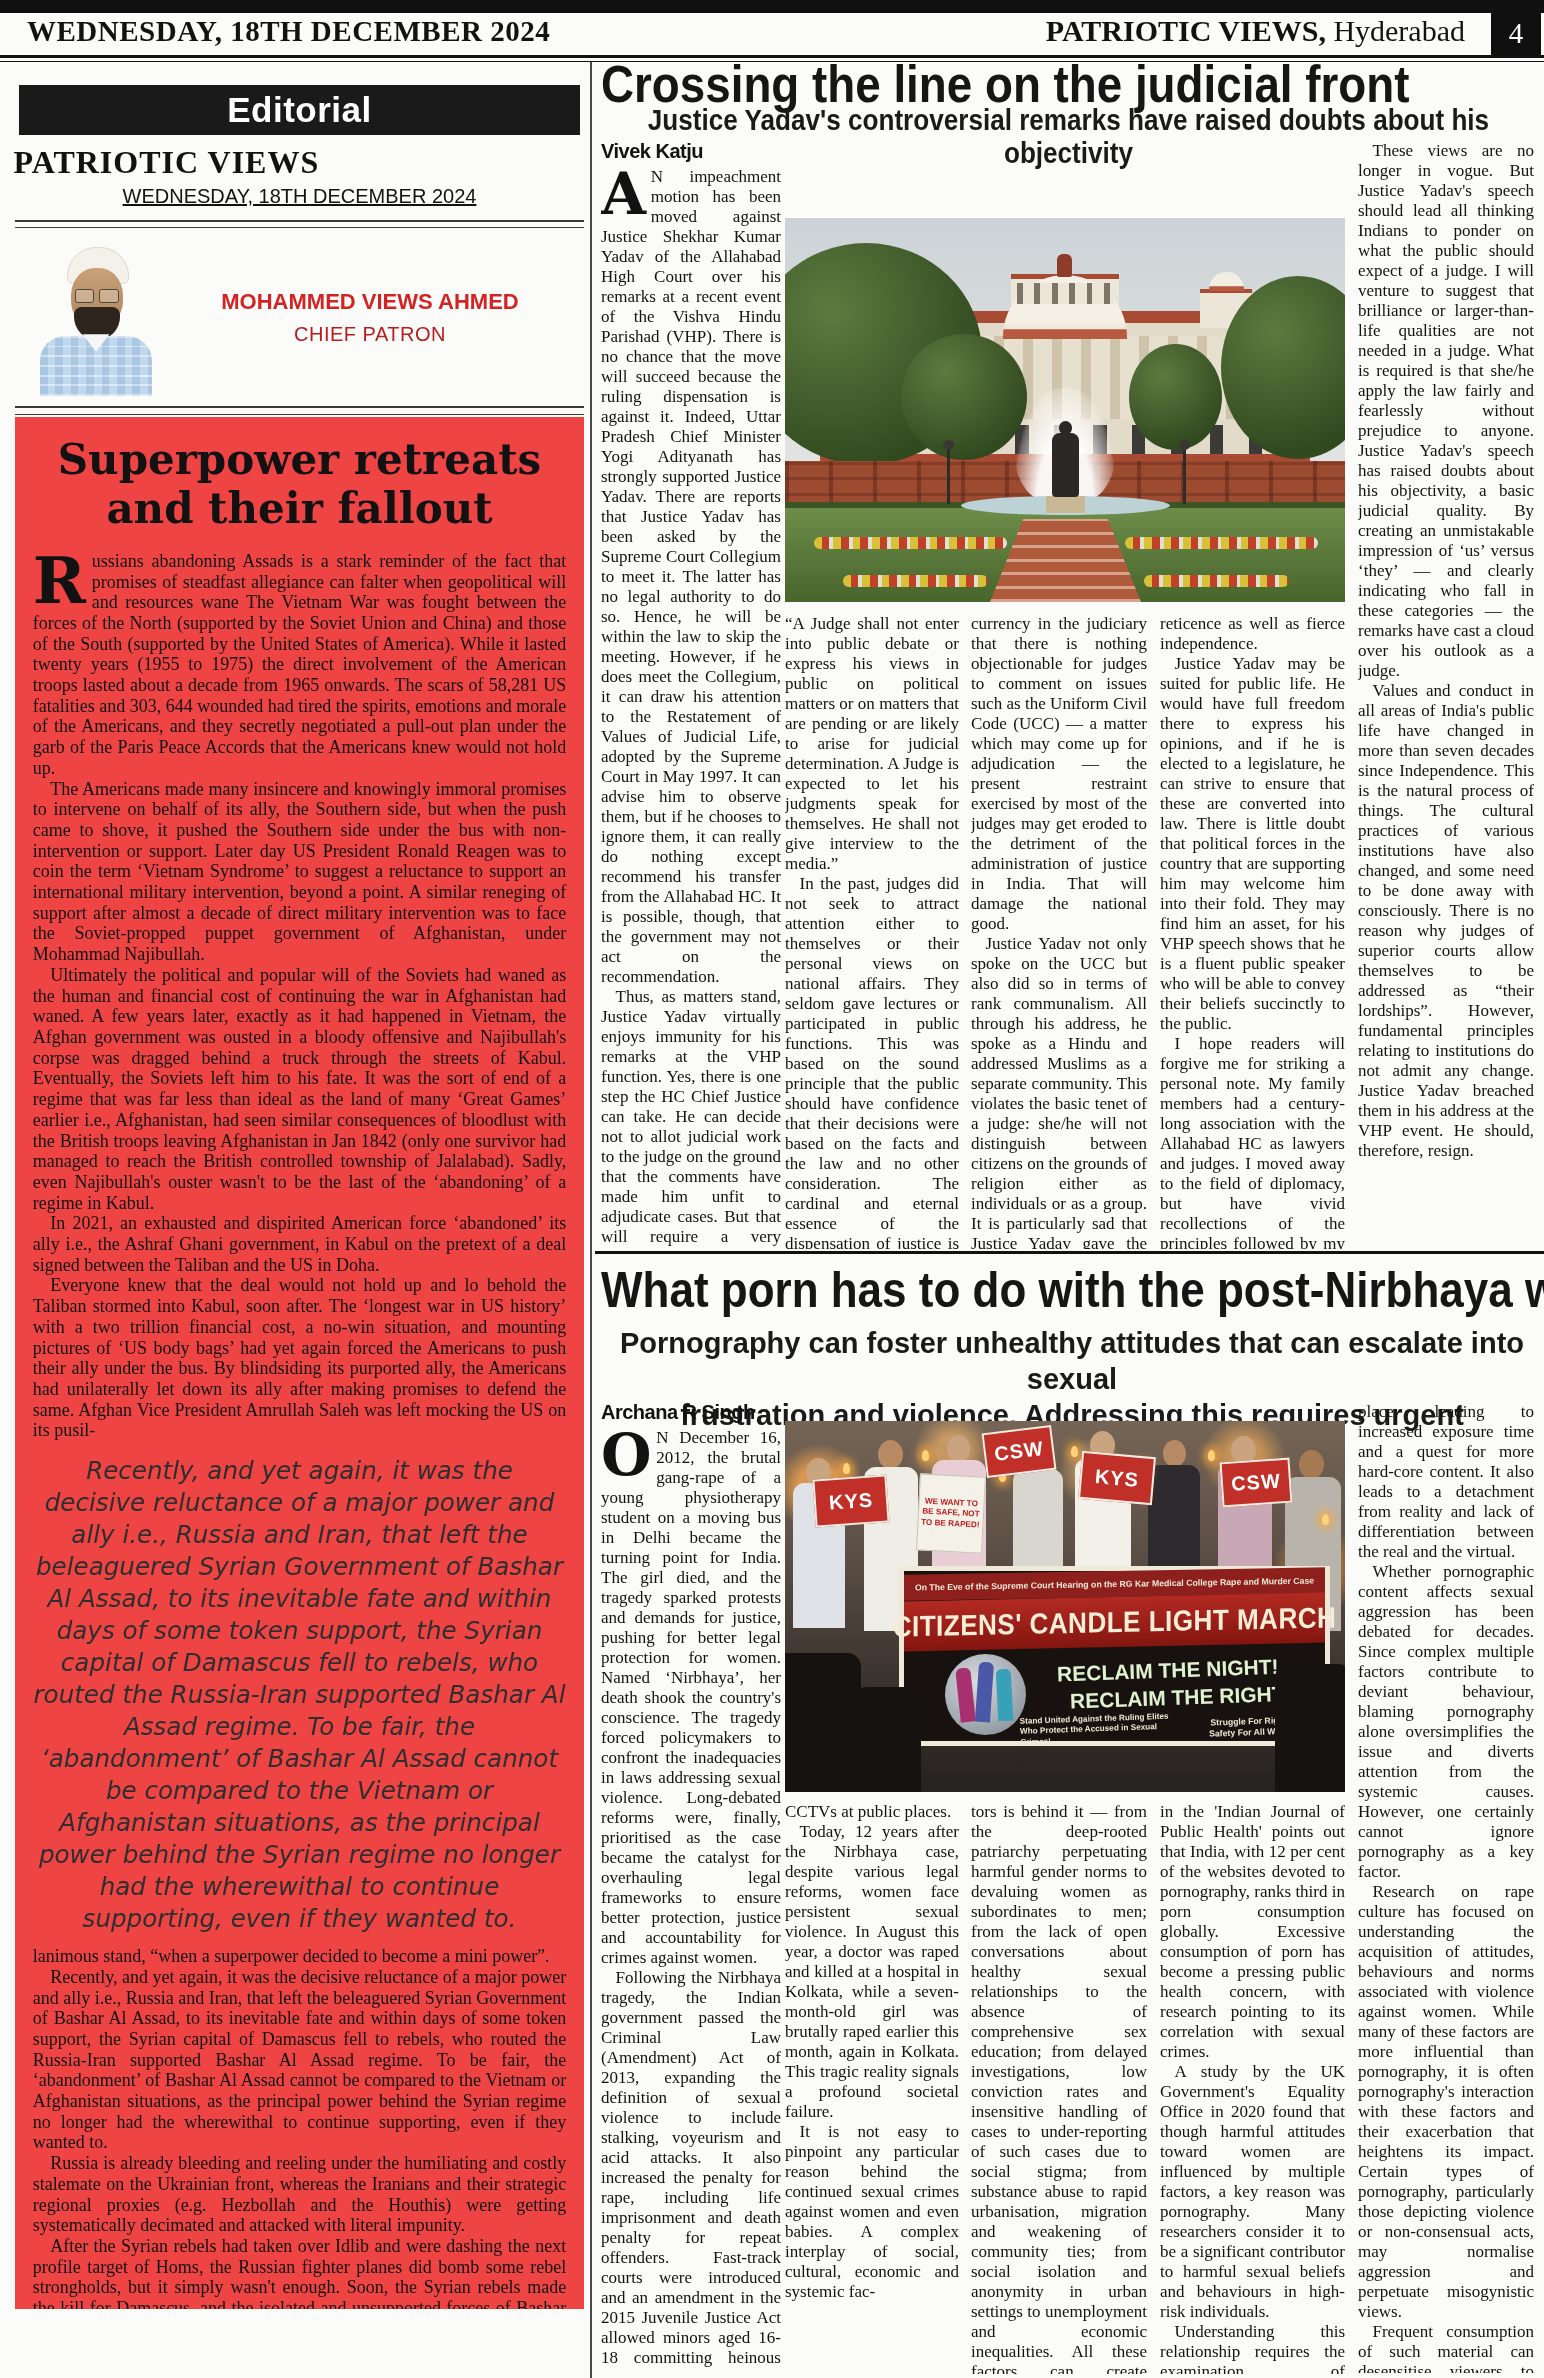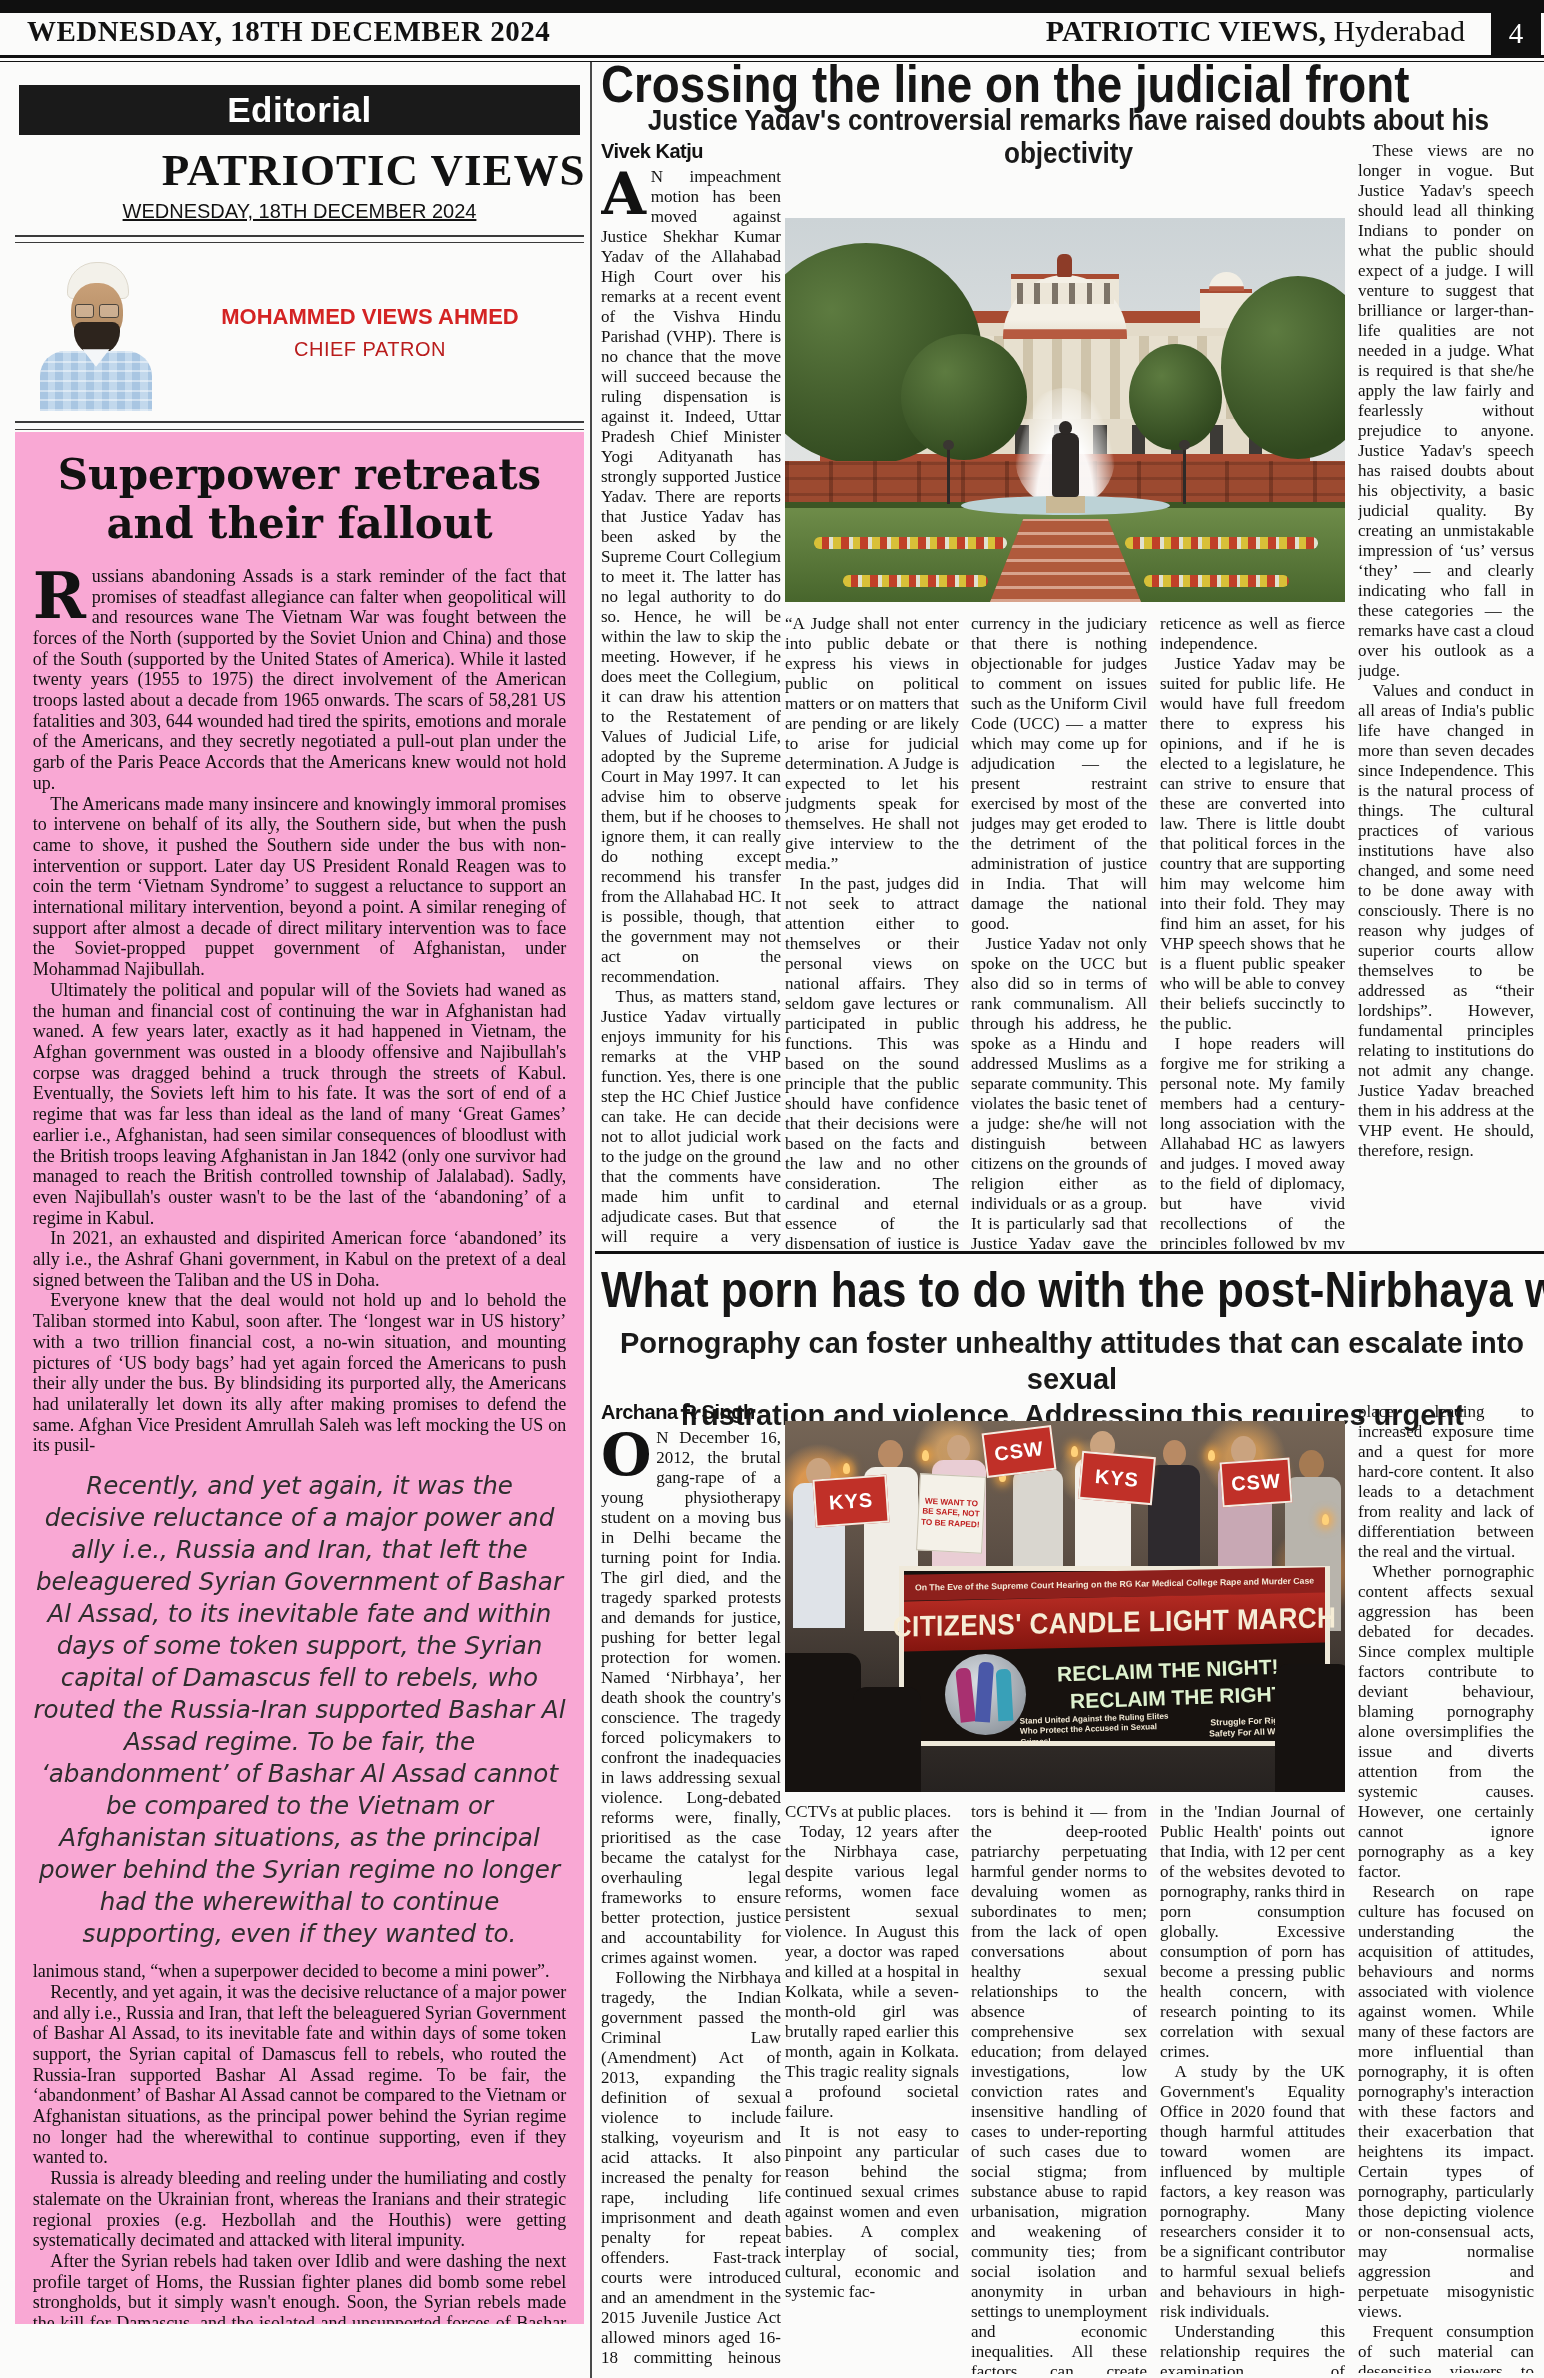--- a/index.html
+++ b/index.html
@@ -13,21 +13,21 @@
   #hdr-right .paper{font-family:"Liberation Serif",serif;font-weight:bold;}
   #hdr-right .city{font-family:"Liberation Serif",serif;font-weight:normal;}
   #hdr-pagebox{right:3.9px;top:12.6px;width:50px;height:42px;background:#101010;color:#fff;
       display:flex;align-items:center;justify-content:center;font-size:29px;font-family:"Liberation Serif",serif;}
   #hdr-rule{left:0;top:55px;width:1545px;height:6.8px;border-top:3.9px solid #111;border-bottom:1px solid #111;box-sizing:border-box;}
   #vert-divider{left:590px;top:62px;width:1.9px;height:2316px;background:#4a4a4a;}
   
   #ed{left:13.5px;top:71px;width:572px;height:2303px;}
   .ed-banner{margin:13.5px 5.8px 9.7px 5.8px;height:50px;background:#1a1a1a;display:flex;align-items:center;justify-content:center;}
   .ed-banner span{color:#fff;font-family:"Liberation Sans",sans-serif;font-size:35px;font-weight:600;letter-spacing:0.5px;}
-  .ed-masthead{text-align:right;font-family:"Liberation Serif",serif;font-weight:bold;font-size:45px;letter-spacing:1px;margin:5.8px 0 3.9px 0;}
+  .ed-masthead{text-align:left;font-family:"Liberation Serif",serif;font-weight:bold;font-size:32px;letter-spacing:1px;margin:5.8px 0 3.9px 0;}
   .ed-date{text-align:center;font-family:"Liberation Sans",sans-serif;font-size:20px;text-decoration:underline;margin-bottom:11.6px;}
   .rule-double{height:8.7px;border-top:2.9px solid #3a3a3a;border-bottom:1.9px solid #3a3a3a;box-sizing:border-box;margin:0 1.9px;}
   .patron-row{display:flex;align-items:center;height:170px;margin:3.9px 0;}
   .patron-photo{width:116px;height:156px;margin-left:25px;position:relative;flex:0 0 auto;}
   .patron-text{flex:1;text-align:center;font-family:"Liberation Sans",sans-serif;}
   .patron-name{color:#d42323;font-weight:bold;font-size:22px;margin-bottom:7.7px;}
   .patron-title{color:#b91c1c;font-weight:normal;font-size:20px;letter-spacing:0.5px;}
   
   .kufi{position:absolute;left:28px;top:7.7px;width:60px;height:35px;background:#f3f1ea;border:1px solid #ddd8cc;
         border-radius:29px 29px 5.8px 5.8px;}
@@ -35,21 +35,21 @@
   .glasses{position:absolute;left:35px;top:50px;width:46px;height:12.6px;}
   .glasses::before,.glasses::after{content:"";position:absolute;top:0;width:17.4px;height:11.6px;border:1.9px solid #4c453c;border-radius:2.9px;background:rgba(255,255,255,.25);}
   .glasses::before{left:1px;} .glasses::after{right:1px;}
   .beard{position:absolute;left:35px;top:68px;width:46px;height:33px;background:#2d241d;border-radius:7.7px 7.7px 23px 23px;}
   .shirt{position:absolute;left:1.9px;top:97px;width:112px;height:60px;border-radius:25px 25px 0 0;
          background:repeating-linear-gradient(90deg,#a9c6e2 0 7.7px,#c2d8ec 7.7px 15.4px),#b3cde6;}
   .shirt::after{content:"";position:absolute;inset:0;border-radius:25px 25px 0 0;
          background:repeating-linear-gradient(0deg,rgba(255,255,255,.45) 0 1.9px,transparent 1.9px 9.7px);}
   .collar{position:absolute;left:44px;top:95px;width:27px;height:17.4px;background:#f4f6f8;clip-path:polygon(0 0,100% 0,50% 100%);}
   
-  .ed-body{background:#f9a8d4;margin:1.9px 1.9px 0 1.9px;padding:15.4px 17.4px 17.4px 17.4px;height:1892px;overflow:hidden;box-sizing:border-box;}
+  .ed-body{background:#ef4444;margin:1.9px 1.9px 0 1.9px;padding:15.4px 17.4px 17.4px 17.4px;height:1892px;overflow:hidden;box-sizing:border-box;}
   .ed-headline{font-family:"DejaVu Serif",serif;font-weight:bold;font-size:42px;line-height:1.16;text-align:center;margin:3.9px 0 17.4px 0;}
   .ed-body p{font-size:18px;line-height:20.7px;text-align:justify;margin:0;}
   .ed-body p.ind{text-indent:17.4px;}
   .dropcap{float:left;font-family:"DejaVu Serif",serif;font-weight:bold;font-size:64px;line-height:52px;padding:3.9px 5.8px 0 0;}
   .pullquote{font-family:"DejaVu Sans",sans-serif;font-style:italic;font-weight:400;font-size:24.6px;line-height:32px;
              text-align:center;color:#2e2e2e;margin:13.5px 0 11.6px 0;}
   
   .art-headline{font-family:"Liberation Sans",sans-serif;font-weight:bold;color:#161616;white-space:nowrap;}
   .squeeze{display:inline-block;transform:scaleX(.88);transform-origin:0 50%;}
   .squeeze-c{display:inline-block;transform:scaleX(.9);transform-origin:50% 50%;}

